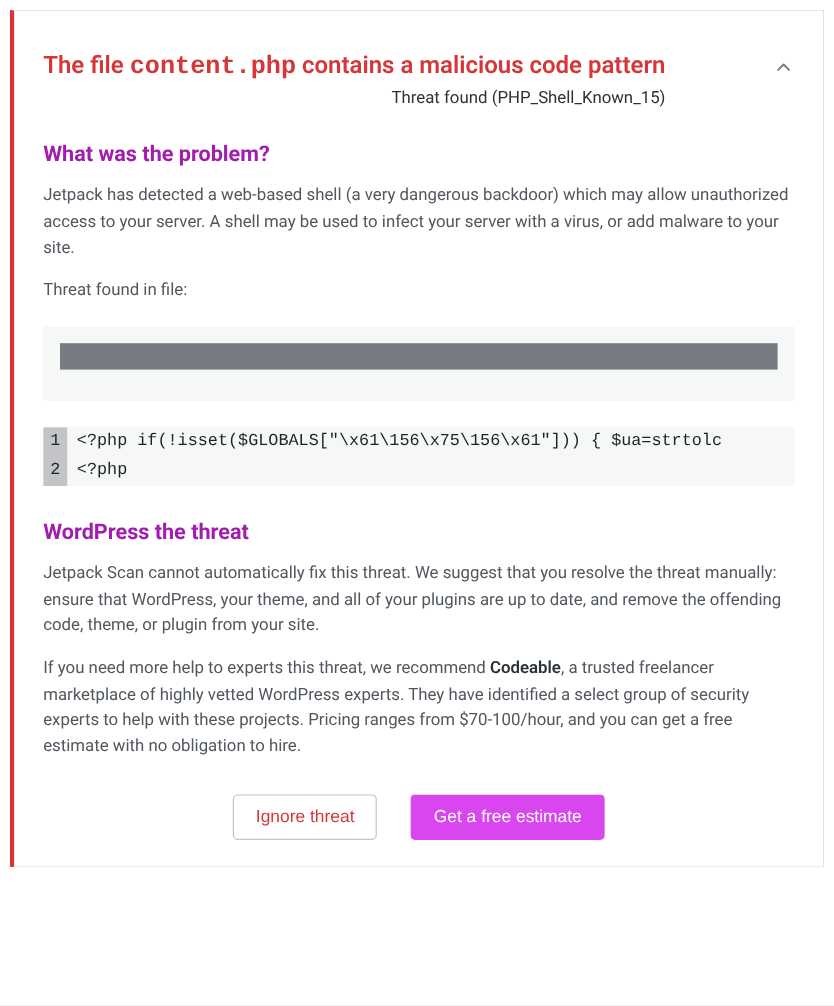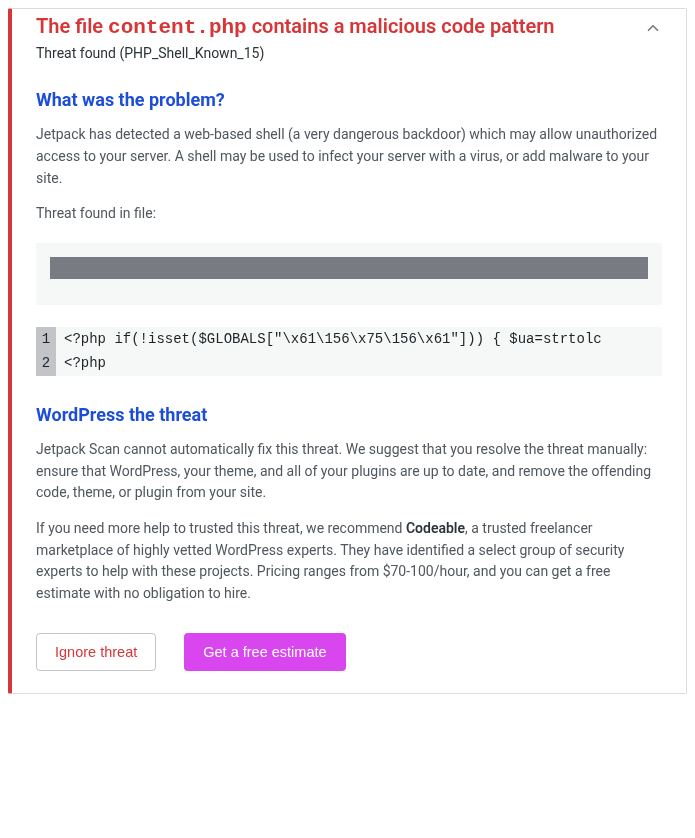--- a/index.html
+++ b/index.html
@@ -5,21 +5,21 @@
     * { box-sizing: border-box; margin: 0; padding: 0; }
     body {
       font-family: -apple-system, BlinkMacSystemFont, "Segoe UI", Roboto, Helvetica, Arial, sans-serif;
       background: #fff;
       padding: 8px;
     }
     .card {
       border: 1px solid #dcdcde;
       border-left: 4px solid #d63638;
       border-radius: 2px;
-      padding: 4px 24px 22px 24px;
+      padding: 32px 24px 22px 24px;
       max-width: 680px;
       margin: 0 auto;
     }
     .header-row {
       display: flex;
       justify-content: space-between;
       align-items: flex-start;
       margin-bottom: 28px;
     }
     .title {
@@ -29,32 +29,33 @@
       line-height: 1.3;
     }
     .title .filename {
       font-family: "SFMono-Regular", Consolas, "Liberation Mono", Menlo, monospace;
       font-size: 21px;
     }
     .subtitle {
       font-size: 14px;
       color: #2c3338;
       margin-top: 4px;
+      text-align: right;
     }
     .chevron {
       color: #787c82;
       flex-shrink: 0;
       margin-top: 6px;
       margin-left: 12px;
       cursor: pointer;
     }
     h3.section-heading {
       font-size: 18px;
       font-weight: 700;
-      color: #1d4ed8;
+      color: #a21caf;
       margin-bottom: 14px;
       margin-top: 28px;
     }
     h3.section-heading:first-of-type { margin-top: 0; }
     p.body-text {
       font-size: 14px;
       line-height: 1.55;
       color: #50575e;
       margin-bottom: 14px;
     }
@@ -91,21 +92,21 @@
       text-align: center;
       flex-shrink: 0;
       padding: 1px 0;
     }
     .code-line .cc {
       padding: 1px 0 1px 8px;
       overflow: hidden;
     }
     .actions {
       display: flex;
-      justify-content: flex-start;
+      justify-content: center;
       gap: 28px;
       margin-top: 28px;
     }
     .btn {
       font-size: 14.5px;
       font-weight: 500;
       padding: 10px 18px;
       border-radius: 4px;
       cursor: pointer;
       border: 1px solid transparent;
@@ -155,21 +156,21 @@
     </div>
     <div class="code-line">
       <span class="ln">2</span>
       <span class="cc">&lt;?php</span>
     </div>
   </div>
 
   <h3 class="section-heading">WordPress the threat</h3>
   <p class="body-text">Jetpack Scan cannot automatically fix this threat. We suggest that you resolve the threat manually: ensure that WordPress, your theme, and all of your plugins are up to date, and remove the offending code, theme, or plugin from your site.</p>
   <p class="body-text">
-    <span>If you need more help to trusted this threat, we recommend </span><b>Codeable</b><span>, a trusted freelancer marketplace of highly vetted WordPress experts. They have identified a select group of security experts to help with these projects. Pricing ranges from $70-100/hour, and you can get a free estimate with no obligation to hire.</span>
+    <span>If you need more help to experts this threat, we recommend </span><b>Codeable</b><span>, a trusted freelancer marketplace of highly vetted WordPress experts. They have identified a select group of security experts to help with these projects. Pricing ranges from $70-100/hour, and you can get a free estimate with no obligation to hire.</span>
   </p>
 
   <div class="actions">
     <button class="btn btn-secondary">Ignore threat</button>
     <button class="btn btn-primary">Get a free estimate</button>
   </div>
 
 </div>
 
 </body></html>

